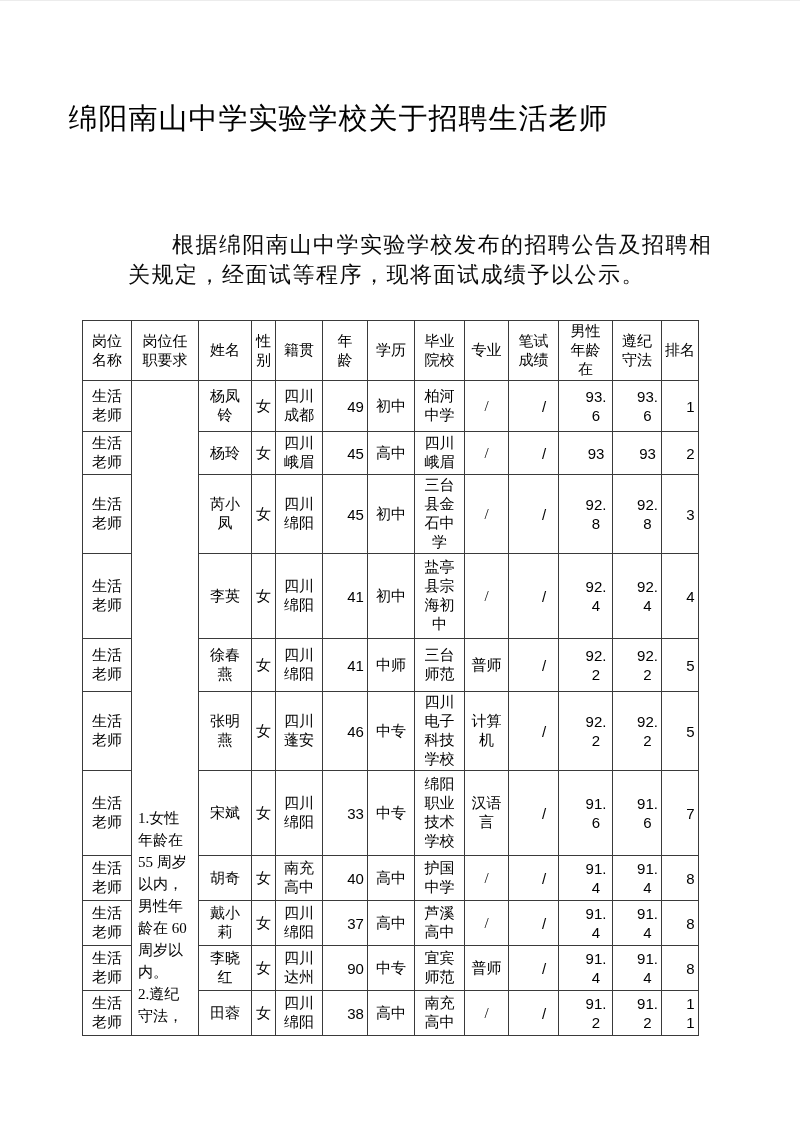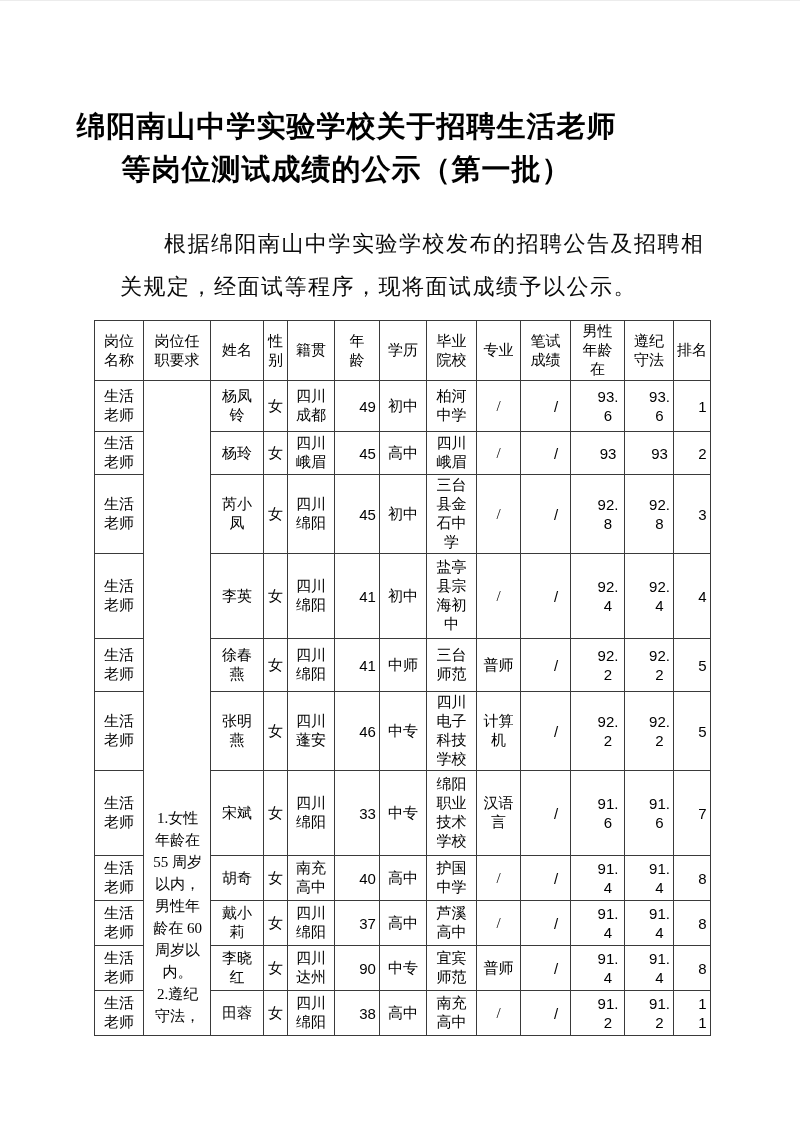--- a/index.html
+++ b/index.html
@@ -8,79 +8,78 @@
     background: #ffffff;
     position: relative;
     overflow: hidden;
     font-family: "Liberation Serif", "DejaVu Serif", serif;
     color: #000;
     border-top: 1px solid #ececec;
   }
   .title {
     position: absolute;
     top: 92px; left: 0; width: 669px;
-    margin: 12px;
+    margin: 4px;
     text-align: center;
     font-family: "Liberation Sans", "DejaVu Sans", sans-serif;
-    font-weight: 700;
+    font-weight: 400;
     font-size: 29px;
     line-height: 43px;
     letter-spacing: 1px;
     color: #000;
   }
   .intro {
     position: absolute;
     top: 221px; left: 120px; width: 596px;
-    margin: 0;
+    margin: 8px;
     font-family: "Liberation Sans", "DejaVu Sans", sans-serif;
     font-size: 22px;
-    line-height: 43px;
+    line-height: 30px;
     letter-spacing: 1.5px;
     text-indent: 2em;
     color: #0a0a0a;
     word-break: break-all;
   }
   table.scores {
     position: absolute;
-    top: 319px; left: 94px;
+    top: 319px; left: 82px;
     width: 616px;
     border-collapse: collapse;
     table-layout: fixed;
     font-size: 15px;
   }
   .scores th, .scores td {
     border: 1px solid #3a3a3a;
     text-align: center;
     vertical-align: middle;
     padding: 1px 3px;
     font-weight: normal;
     line-height: 19px;
     word-break: break-all;
     overflow: hidden;
   }
   .scores thead tr { height: 50px; }
   td.name { padding: 1px 5px; text-align: center; }
   td.num { font-family: "Liberation Sans", "DejaVu Sans", sans-serif; padding-left: 24px; }
   td.req {
     vertical-align: bottom;
-    text-align: center;
+    text-align: left;
     padding: 0 5px 8px 6px;
     line-height: 22px;
   }
   .w1 { display: inline-block; width: 1em; }
   .w2 { display: inline-block; width: 2em; }
   .w3 { display: inline-block; width: 3em; }
 </style>
 </head>
 <body>
 
 <header>
   <h1 class="title">
     <div>绵阳南山中学实验学校关于招聘生活老师</div>
-    <div>等岗位测试成绩的公示（第一批）</div>
   </h1>
 </header>
 
 <p class="intro">根据绵阳南山中学实验学校发布的招聘公告及招聘相关规定，经面试等程序，现将面试成绩予以公示。</p>
 
 <table class="scores">
   <colgroup>
     <col style="width:49px">
       <col style="width:67px">
       <col style="width:53px">

